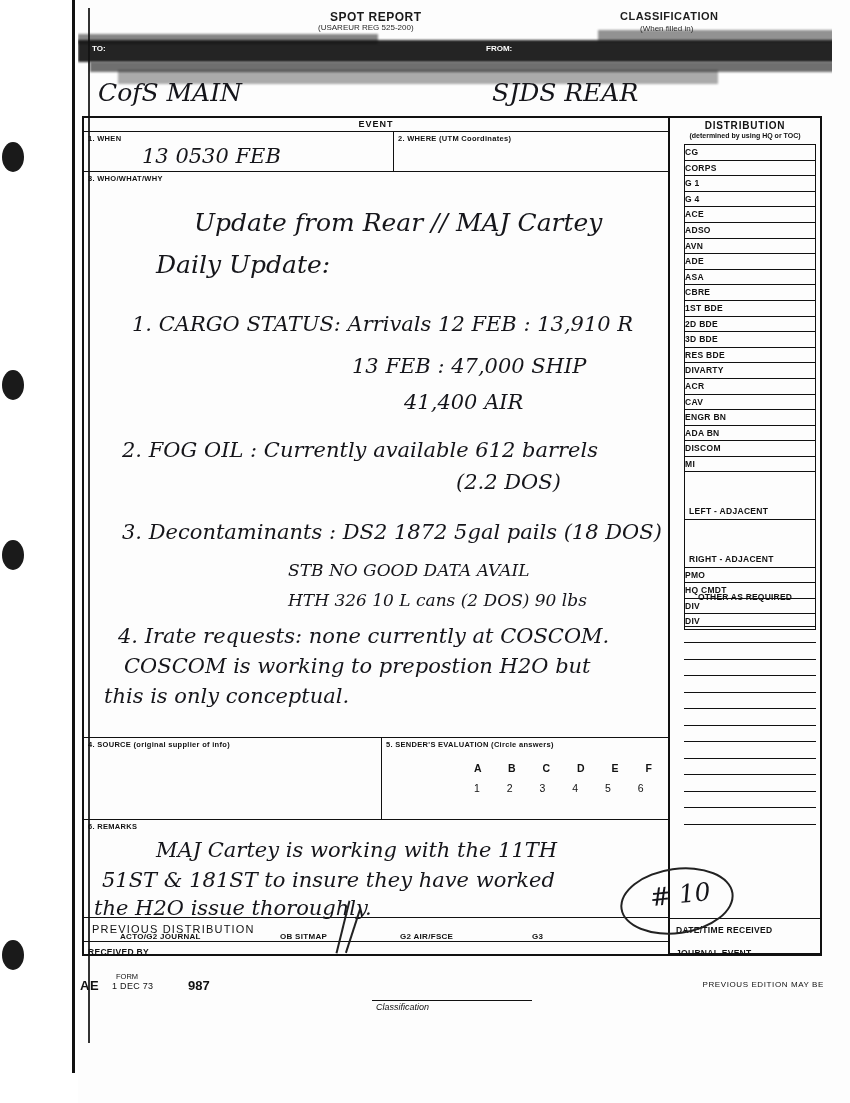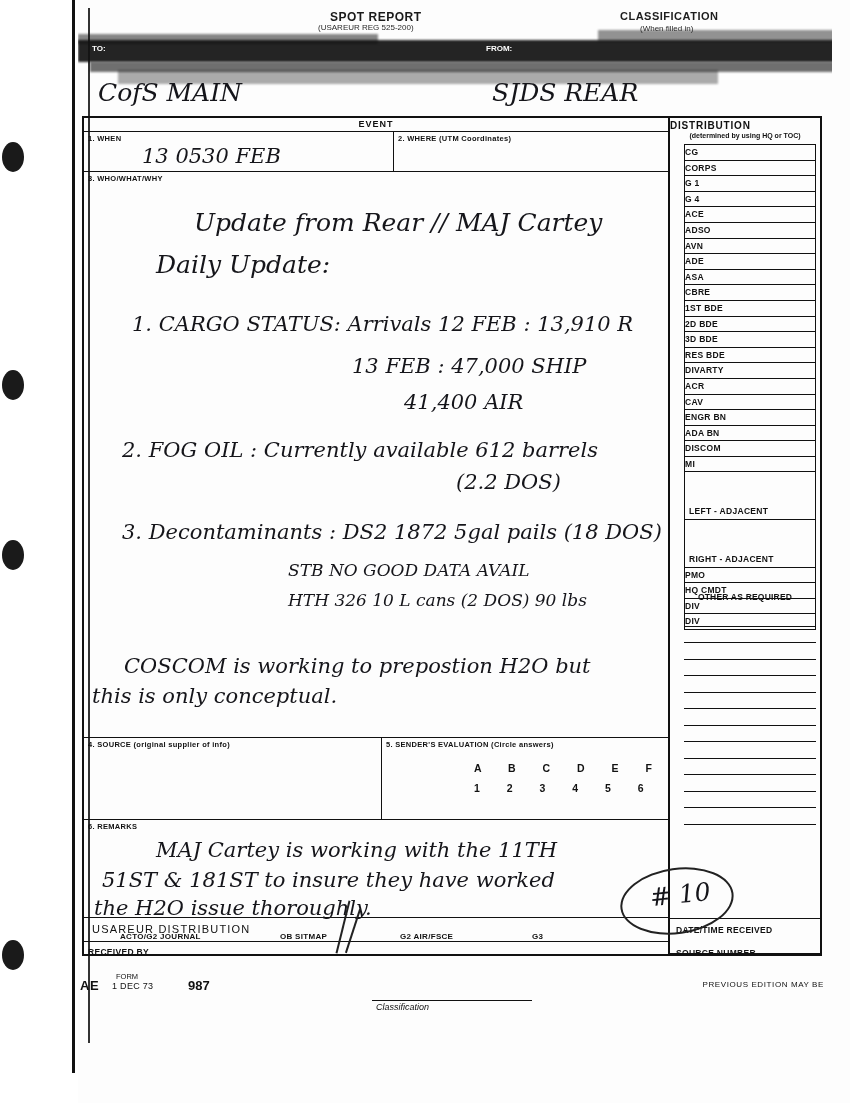--- a/index.html
+++ b/index.html
@@ -234,21 +234,21 @@
     position: absolute;
     left: 92px; top: 24px;
     font-size: 10.5px;
     font-weight: bold;
     letter-spacing: 12px;
   }
   .eval-nums {
     position: absolute;
     left: 92px; top: 44px;
     font-size: 10.5px;
-    font-weight: bold;
+    font-weight: normal;
     letter-spacing: 12px;
   }
 
   .row-remarks {
     position: absolute;
     left: 0; top: 702px; width: 100%;
     height: 98px;
     border-bottom: 1.5px solid #111;
     box-sizing: border-box;
   }
@@ -275,21 +275,21 @@
   .row-recvd {
     position: absolute;
     left: 0; top: 824px; width: 100%;
     bottom: 0;
   }
 
   
   .dist-title {
     position: absolute;
     left: 0; top: 2px; width: 100%;
-    text-align: left;
+    text-align: center;
     font-size: 10px;
     font-weight: bold;
     letter-spacing: .8px;
   }
   .dist-sub {
     position: absolute;
     left: 0; top: 14px; width: 100%;
     text-align: center;
     font-size: 7px;
     font-weight: bold;
@@ -475,22 +475,23 @@
         <div class="hw big hl" style="left:110px; top:36px;">Update from Rear // MAJ Cartey</div>
         <div class="hw big hl" style="left:72px; top:78px;">Daily Update:</div>
         <div class="hw med hl" style="left:48px; top:140px;">1. CARGO STATUS:  Arrivals      12 FEB :  13,910 R</div>
         <div class="hw med hl" style="left:268px; top:182px;">13 FEB :   47,000 SHIP</div>
         <div class="hw med hl" style="left:320px; top:218px;">41,400 AIR</div>
         <div class="hw med hl" style="left:38px; top:266px;">2. FOG OIL :  Currently available    612 barrels</div>
         <div class="hw med hl" style="left:372px; top:298px;">(2.2 DOS)</div>
         <div class="hw med hl" style="left:38px; top:348px;">3. Decontaminants :  DS2    1872   5gal pails (18 DOS)</div>
         <div class="hw sm hl" style="left:204px; top:388px;">STB      NO GOOD DATA AVAIL</div>
         <div class="hw sm hl" style="left:204px; top:418px;">HTH     326  10 L cans  (2 DOS)  90 lbs</div>
+        <div class="hw med hl" style="left:34px; top:452px;">4. Irate requests:  none currently at COSCOM.</div>
         <div class="hw med hl" style="left:12px; top:482px;margin-left:28px;">COSCOM is working to prepostion H2O but</div>
-        <div class="hw med hl" style="left:8px; top:512px;">this is only conceptual.</div>
+        <div class="hw med hl" style="left:20px; top:512px;">this is only conceptual.</div>
       </div>
 
       <div class="row-source">
         <div class="cell-source">
           <span class="lbl">4. SOURCE (original supplier of info)</span>
           <span class="hw med" style="position:absolute;left:16px;top:30px;"></span>
         </div>
         <div class="cell-eval">
           <span class="lbl">5. SENDER'S EVALUATION (Circle answers)</span>
           <div class="eval-letters">A B C D E F</div>
@@ -499,21 +500,21 @@
       </div>
 
       <div class="row-remarks">
         <span class="lbl">6. REMARKS</span>
         <div class="hw med hl" style="left:72px; top:18px;">MAJ Cartey is working with the 11TH</div>
         <div class="hw med hl" style="left:18px; top:48px;">51ST &amp; 181ST to insure they have worked</div>
         <div class="hw med hl" style="left:10px; top:76px;">the H2O issue thoroughly.</div>
       </div>
 
       <div class="row-stddist">
-        <div class="stddist-title">USAREUR   DISTRIBUTION</div>
+        <div class="stddist-title">PREVIOUS   DISTRIBUTION</div>
         <div class="sd-item" style="left:36px;">ACTO/G2 JOURNAL</div>
         <div class="sd-item" style="left:196px;">OB SITMAP</div>
         <div class="sd-item" style="left:316px;">G2 AIR/FSCE</div>
         <div class="sd-item" style="left:448px;">G3</div>
       </div>
 
       <div class="row-recvd">
         <span class="lbl" style="top:5px;font-size:8.5px;">RECEIVED BY</span>
         <span class="hw med" style="position:absolute;left:160px;top:2px;"></span>
       </div>
@@ -566,21 +567,21 @@
           <div class="blank-line"></div>
           <div class="blank-line"></div>
           <div class="blank-line"></div>
         </div>
 
       <div class="dtr">
         <span class="lbl">DATE/TIME RECEIVED</span>
         <span class="hw sm" style="position:absolute;left:12px;top:20px;"></span>
       </div>
       <div class="jn">
-        <span class="lbl">SOURCE NUMBER</span>
+        <span class="lbl">JOURNAL EVENT</span>
         <span class="hw sm" style="position:absolute;left:12px;top:22px;"></span>
       </div>
     </div>
   </div>
 
   <div class="circle-mark"></div>
   <div class="hw big circle-text"># 10</div>
   <div class="slash1"></div>
   <div class="slash2"></div>
 

